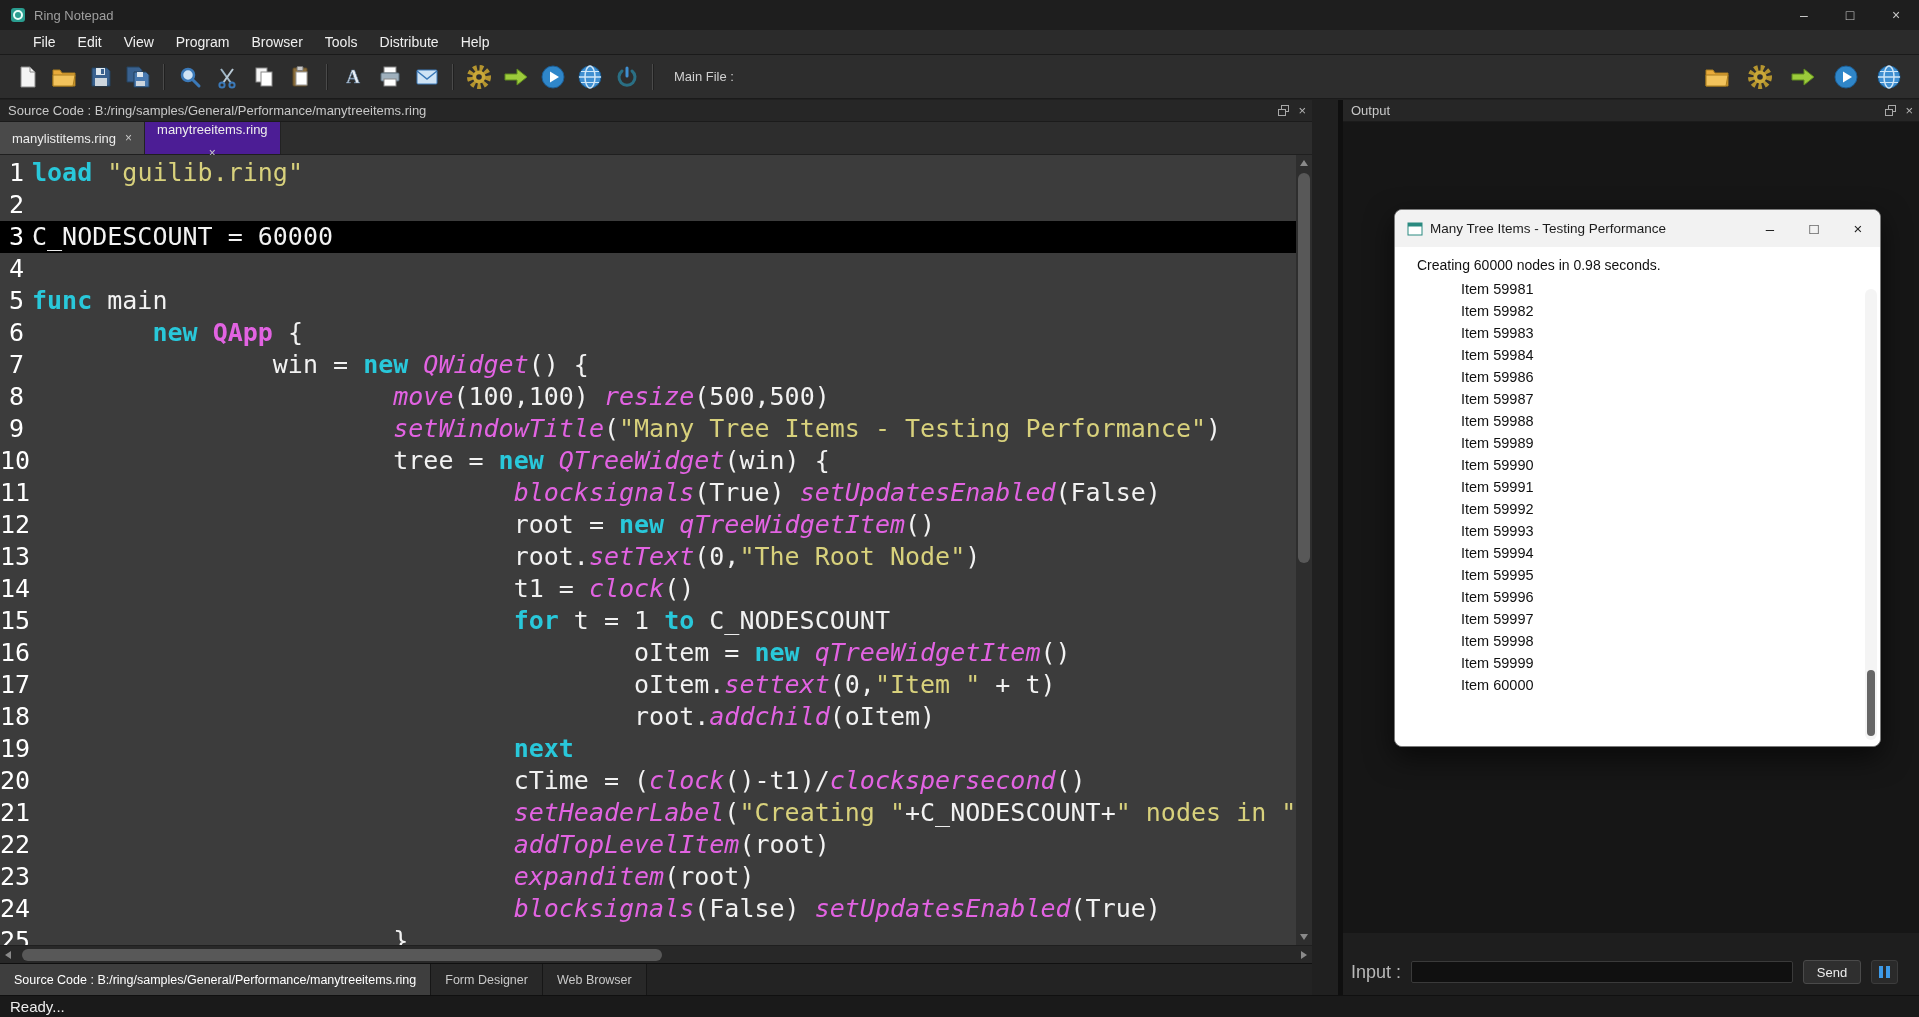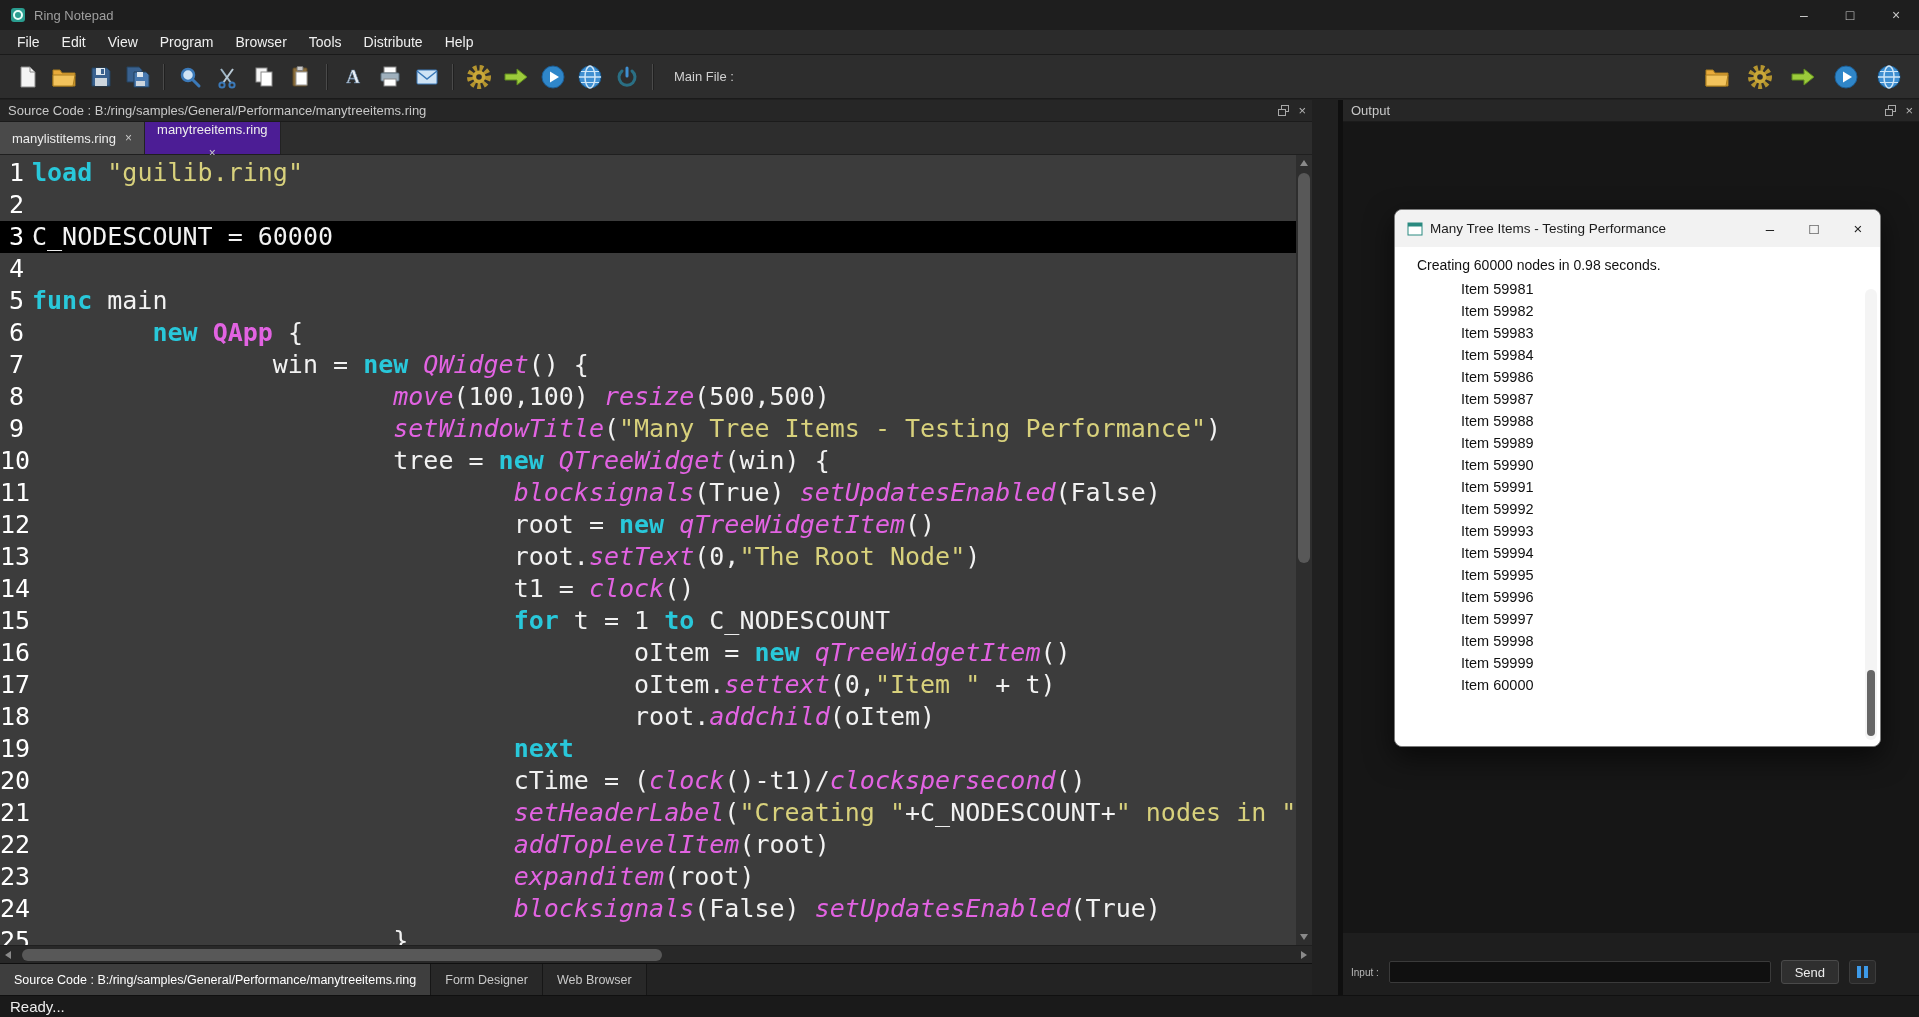--- a/index.html
+++ b/index.html
@@ -10,21 +10,21 @@
   }
   
   .titlebar { position:absolute; top:0; left:0; right:0; height:30px; background:#1e1e1e;
     display:flex; align-items:center; padding-left:10px; }
   .titlebar .app-title { margin-left:8px; font-size:13px; color:#9f9f9f; }
   .win-controls { margin-left:auto; display:flex; height:30px; }
   .win-controls .wc { width:46px; height:30px; display:flex; align-items:center; justify-content:center;
     color:#c8c8c8; font-size:14px; }
   
   .menubar { position:absolute; top:30px; left:0; right:0; height:25px; background:#2b2b2b;
-    display:flex; align-items:flex-start; padding-left:6px; border-bottom:1px solid #1a1a1a; }
+    display:flex; align-items:flex-start; padding-left:22px; border-bottom:1px solid #1a1a1a; }
   .menu-item { padding:0 11px; font-size:14px; color:#f0f0f0; line-height:24px; }
   
   .toolbar { position:absolute; top:55px; left:0; right:0; height:44px; background:#2d2d2d;
     display:flex; align-items:center; padding-left:8px; border-bottom:1px solid #1a1a1a; }
   .tbtn { width:37px; height:36px; display:flex; align-items:center; justify-content:center; flex:none; }
   .tsep { width:1px; height:26px; background:#4a4a4a; margin:0 7px; box-shadow:1px 0 0 #202020; flex:none; }
   .main-file-label { color:#d0d0d0; font-size:13px; margin-left:14px; white-space:nowrap; }
   .toolbar-right { margin-left:auto; margin-right:12px; display:flex; gap:6px; }
   
   .workspace { position:absolute; top:100px; left:0; right:0; bottom:22px; }
@@ -87,21 +87,21 @@
   .appwin-controls .wc:last-child { border-radius:0 8px 0 0; }
   .appwin-body { position:absolute; top:37px; left:0; right:0; bottom:0; background:#fff;
     border-radius:0 0 8px 8px; overflow:hidden; }
   .tree-header { margin:10px 0 0 22px; font-size:14px; color:#111; }
   .tree-items { margin-top:5px; padding-left:66px; }
   .tree-item { height:22px; line-height:22px; font-size:14.5px; color:#111; }
   .appwin-scroll { position:absolute; top:42px; right:3px; bottom:6px; width:12px; background:#f4f4f4; border-radius:6px; }
   .appwin-scroll .thumb { position:absolute; left:2px; bottom:4px; width:8px; height:66px; background:#666; border-radius:4px; }
   
   .input-row { position:absolute; left:8px; right:10px; bottom:9px; height:28px; display:flex; align-items:center; gap:10px; }
-  .input-label { font-size:10px; color:#b8b8b8; white-space:nowrap; }
+  .input-label { font-size:18px; color:#b8b8b8; white-space:nowrap; }
   .input-field { width:382px; height:22px; background:#101010; border:1px solid #3a3a3a; border-radius:2px;
     color:#e6e6e6; font-size:13px; padding:0 6px; outline:none; font-family:"Liberation Sans",sans-serif; }
   .send-btn { width:58px; height:24px; background:#2f2f2f; border:1px solid #4a4a4a; border-radius:3px;
     color:#ededed; font-size:13px; font-family:"Liberation Sans",sans-serif; }
   .pause-btn { width:27px; height:24px; background:#2a2a2a; border:1px solid #3c3c3c; border-radius:3px;
     display:flex; align-items:center; justify-content:center; gap:3px; }
   .pause-btn .bar { width:4px; height:12px; background:#3d9ae8; }
   
   .statusbar { position:absolute; left:0; right:0; bottom:0; height:22px; background:#1a1a1a;
     font-size:15px; color:#ececec; line-height:21px; padding-left:10px; border-top:1px solid #101010; }

